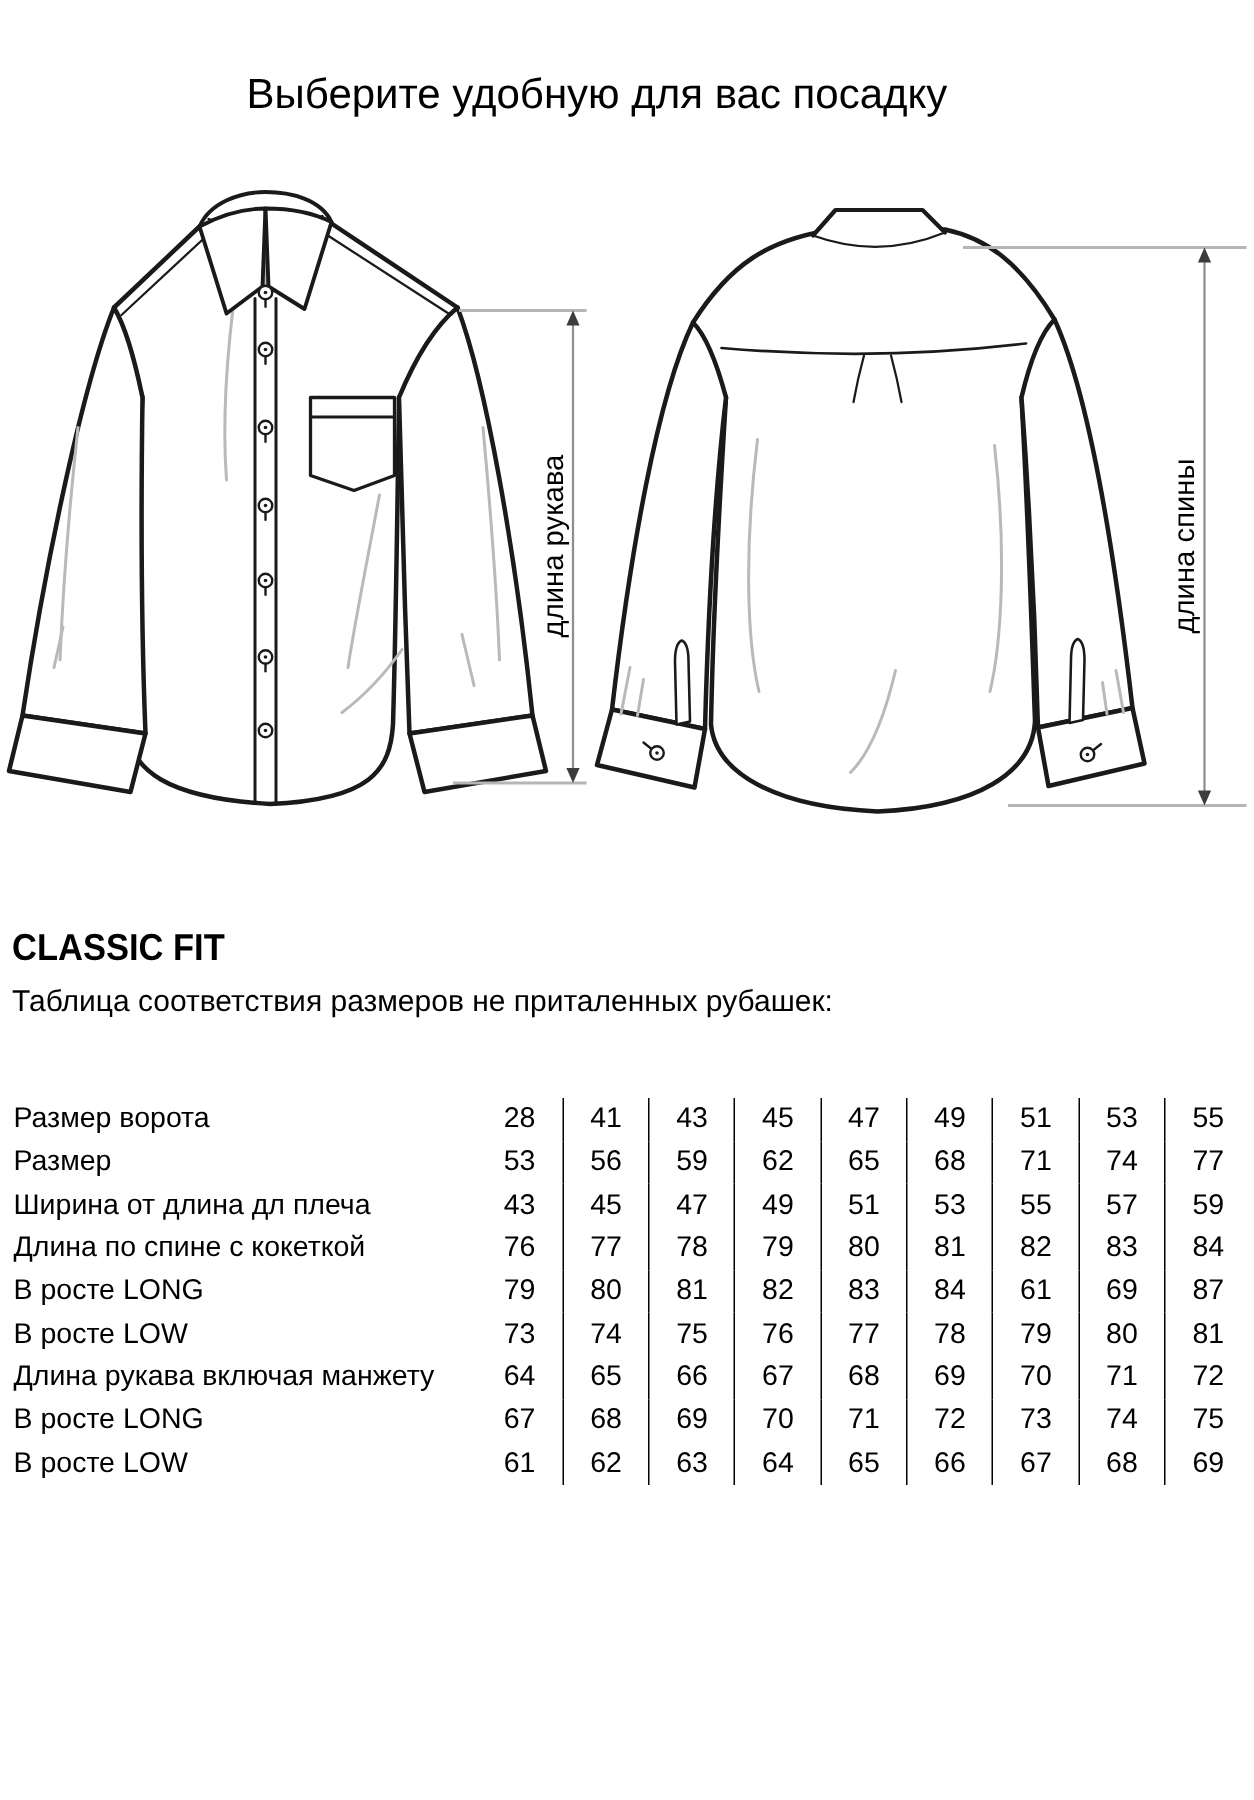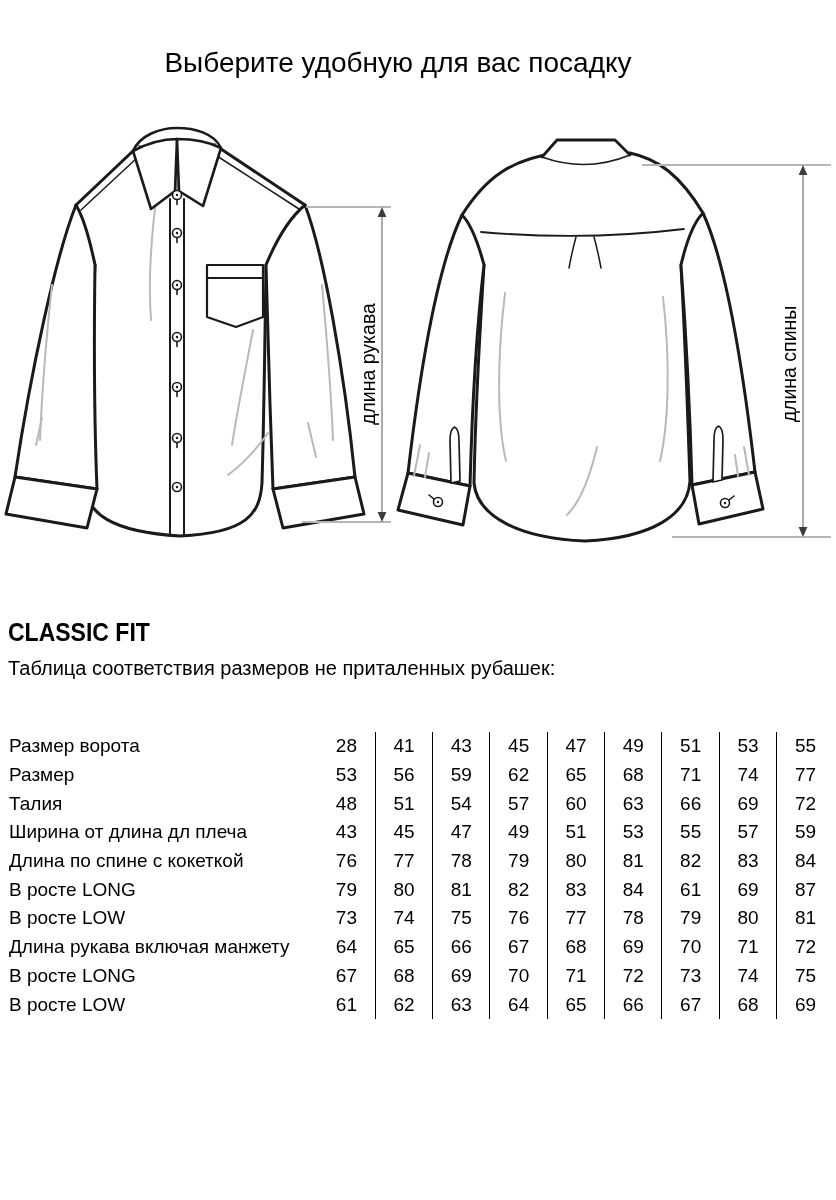--- a/index.html
+++ b/index.html
@@ -202,32 +202,20 @@
           <td class="val">56</td>
           <td class="val">59</td>
           <td class="val">62</td>
           <td class="val">65</td>
           <td class="val">68</td>
           <td class="val">71</td>
           <td class="val">74</td>
           <td class="val">77</td>
         </tr>
         <tr>
-          <td class="label">Талия</td>
-          <td class="val">48</td>
-          <td class="val">51</td>
-          <td class="val">54</td>
-          <td class="val">57</td>
-          <td class="val">60</td>
-          <td class="val">63</td>
-          <td class="val">66</td>
-          <td class="val">69</td>
-          <td class="val">72</td>
-        </tr>
-        <tr>
           <td class="label">Ширина от длина дл плеча</td>
           <td class="val">43</td>
           <td class="val">45</td>
           <td class="val">47</td>
           <td class="val">49</td>
           <td class="val">51</td>
           <td class="val">53</td>
           <td class="val">55</td>
           <td class="val">57</td>
           <td class="val">59</td>

